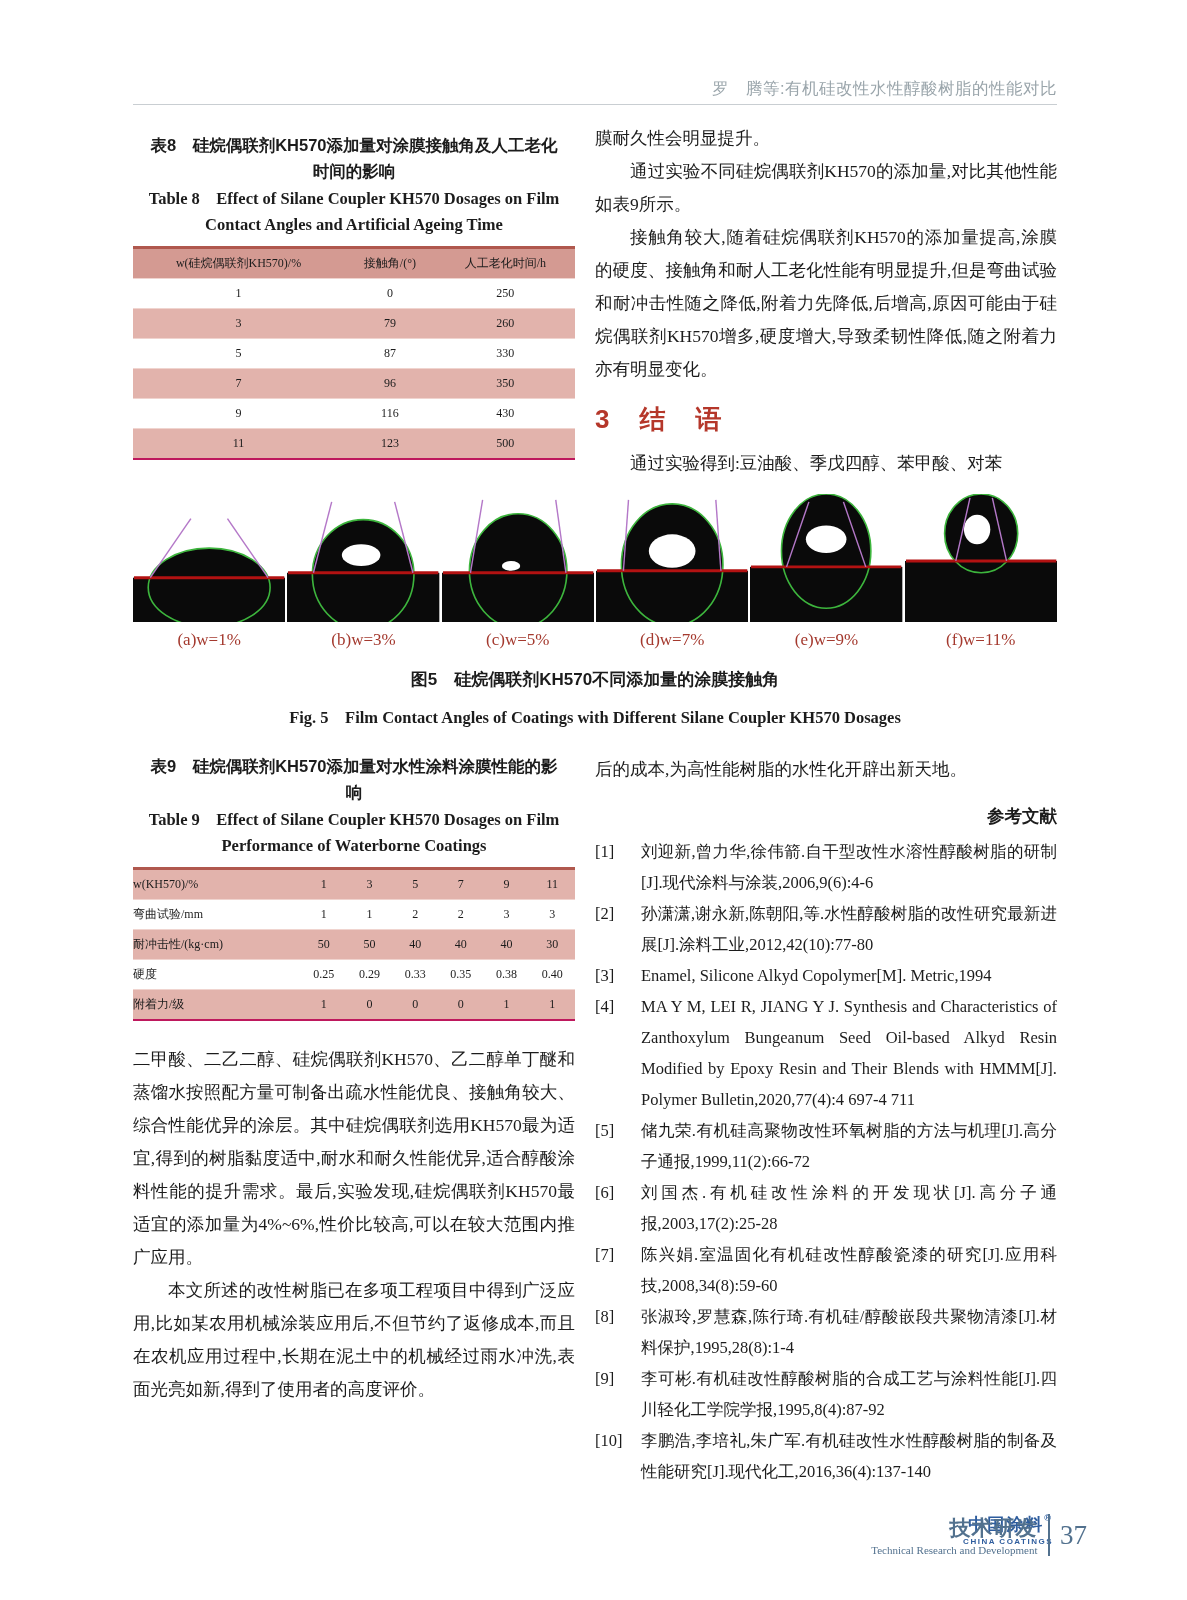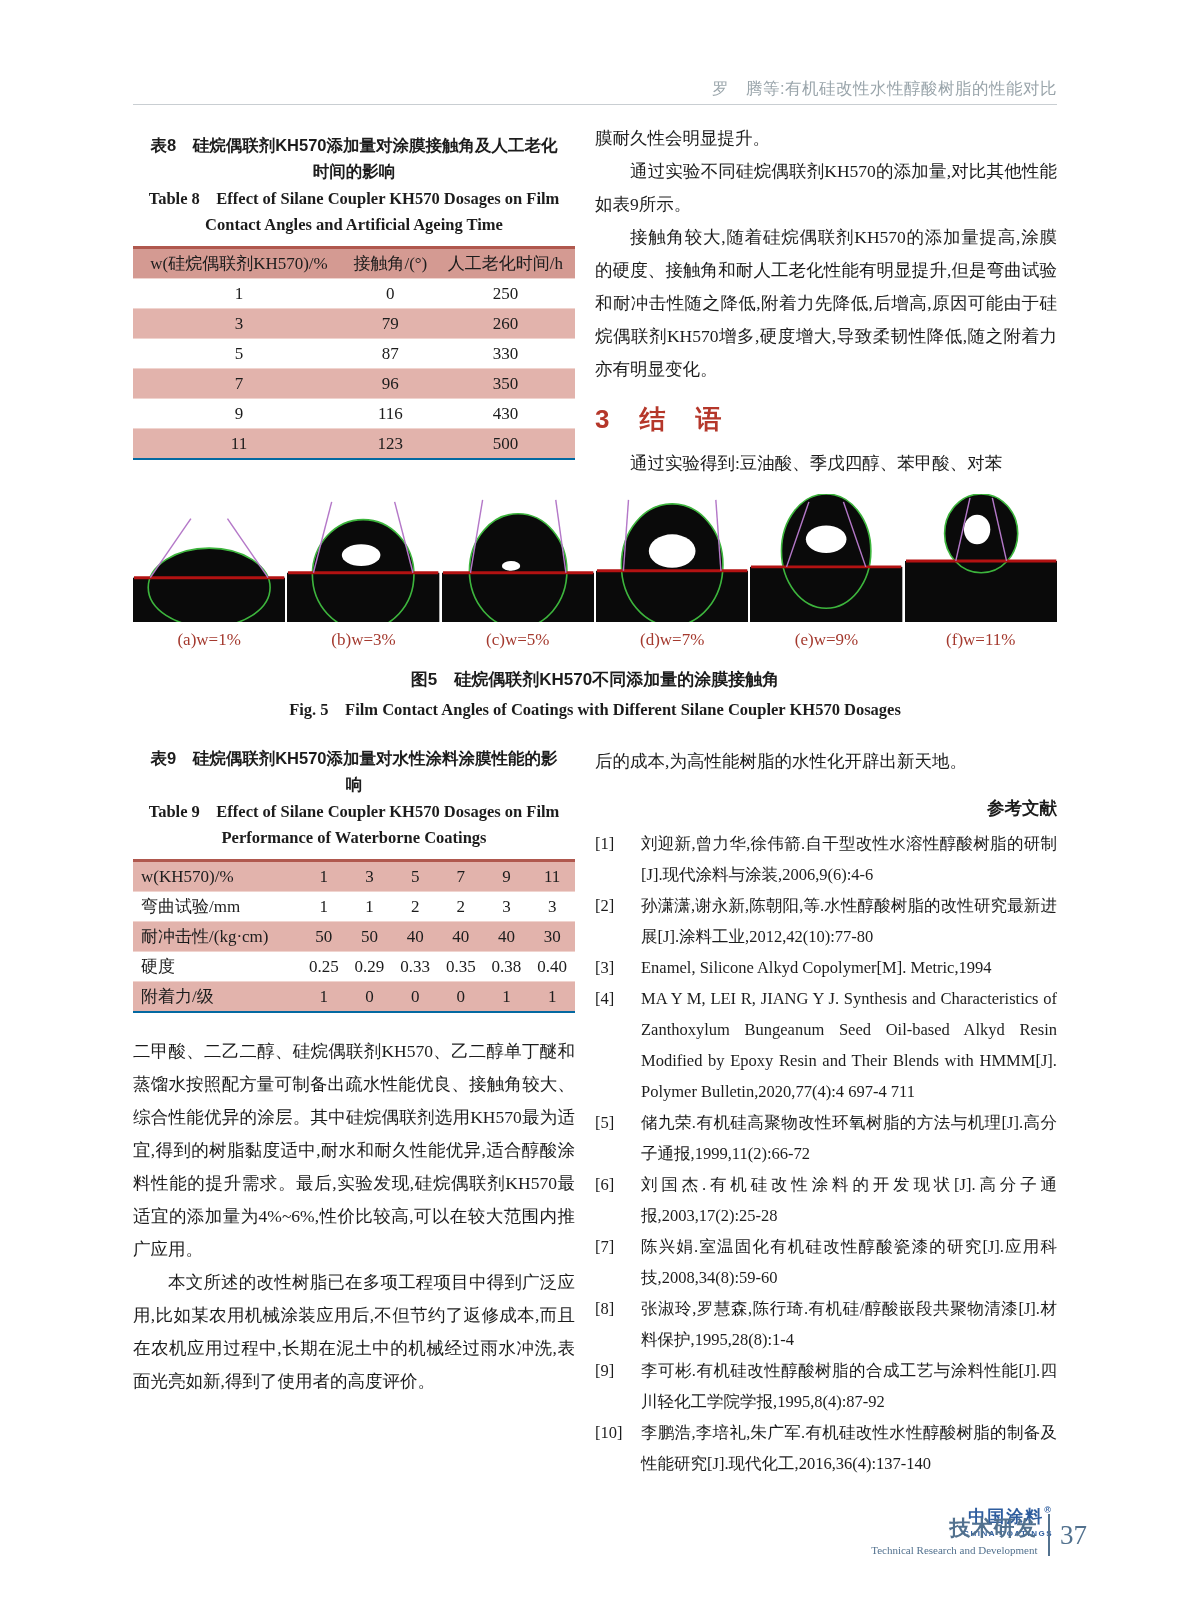--- a/index.html
+++ b/index.html
@@ -13,41 +13,41 @@
   .content{position:absolute;top:122px;left:133px;width:924px;}
   .cols{display:flex;gap:20px;}
   .col-l{width:442px;}
   .col-r{width:462px;}
   .top-section{min-height:348px;}
   
   .tbl-cap-cn{font-family:"Liberation Sans",sans-serif;font-weight:bold;font-size:16.5px;
         text-align:center;line-height:26px;margin:10px 14px 2px;}
   .tbl-cap-en{font-weight:bold;font-size:16.5px;text-align:center;line-height:26px;margin:2px 4px 8px;}
   
-  table.datatable{width:100%;border-collapse:collapse;border-top:3px solid #b0584e;border-bottom:2px solid #0369a1;
-        font-size:17px;}
+  table.datatable{width:100%;border-collapse:collapse;border-top:3px solid #b0584e;border-bottom:2px solid #be185d;
+        font-size:12px;}
   table.datatable td{height:29px;text-align:center;padding:0 2px;}
   tr.pink td{background:#e2b3ac;}
   tr.hdr td{background:#d49a92;}
   table.datatable tr:not(:last-child) td{border-bottom:1px solid #f0d4cf;}
-  #table9 td.lbl{text-align:left;padding-left:8px;width:38%;margin-top:8px;}
+  #table9 td.lbl{text-align:left;padding-left:0;width:38%;margin-top:8px;}
   
   .para{font-size:17.5px;line-height:33px;text-align:justify;margin:0;}
   .para.indent{text-indent:2em;}
   
   .sec-heading{font-family:"Liberation Sans",sans-serif;font-weight:bold;font-size:26px;
         color:#b5372a;margin:16px 0 10px;letter-spacing:2px;}
   
   .figure-block{margin-top:14px;}
   .figure-row{display:flex;gap:2px;}
   .panel{flex:1;}
   .ca-img{width:100%;height:128px;display:block;}
   .panel-label{text-align:center;color:#a4392e;font-size:17px;margin-top:8px;}
   .fig-cap-cn{font-family:"Liberation Sans",sans-serif;font-weight:bold;font-size:17px;text-align:center;margin-top:18px;}
-  .fig-cap-en{font-weight:bold;font-size:16.5px;text-align:center;margin-top:8px;margin-bottom:14px;}
+  .fig-cap-en{font-weight:bold;font-size:16.5px;text-align:center;margin-top:16px;margin-bottom:14px;}
   
   .refs-title{font-family:"Liberation Sans",sans-serif;font-weight:bold;font-size:17.5px;text-align:right;margin:18px 0 8px;}
   .ref-item{display:flex;font-size:16.5px;line-height:31px;text-align:justify;}
   .ref-num{width:46px;flex:none;}
   .ref-text{flex:1;}
   
   .logo-block{margin-top:26px;text-align:right;padding-right:4px;}
   .logo-cn{font-family:"Liberation Sans",sans-serif;font-weight:bold;font-size:17px;color:#2e5d9e;letter-spacing:2px;}
   .logo-sup{font-size:9px;vertical-align:top;}
   .logo-en{font-family:"Liberation Sans",sans-serif;font-weight:bold;font-size:8px;color:#2e5d9e;letter-spacing:1.5px;margin-top:1px;}

